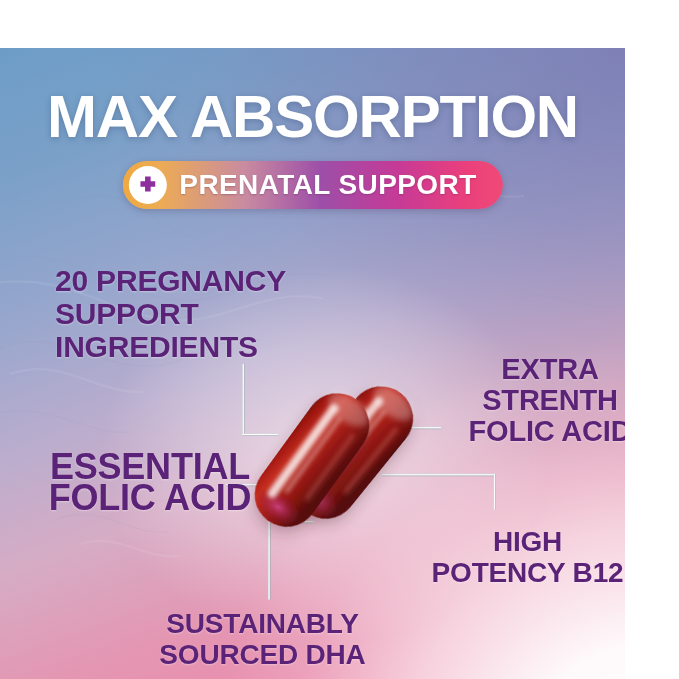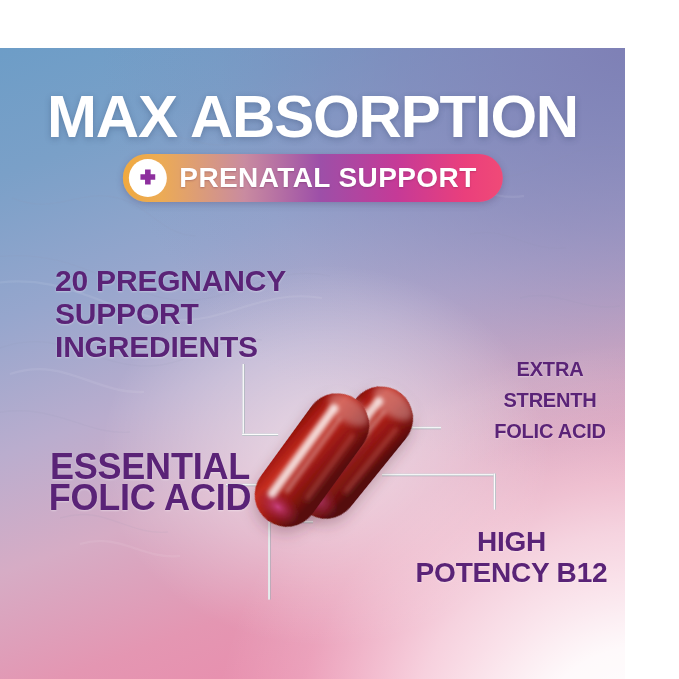--- a/index.html
+++ b/index.html
@@ -85,21 +85,21 @@
     font-weight: bold;
     letter-spacing: -1.2px;
     text-shadow: 0 2px 6px rgba(40,60,95,0.30);
     white-space: nowrap;
   }
 
   .badge {
     position: absolute;
     left: 50%;
     transform: translateX(-50%);
-    top: 106px;
+    top: 113px;
     height: 48px;
     padding: 0 26px 0 6px;
     border-radius: 24px;
     display: flex;
     align-items: center;
     gap: 13px;
     background: linear-gradient(90deg,
       #f0a93f 0%,
       #ecab55 10%,
       #c98ba0 32%,
@@ -145,33 +145,33 @@
     width: 350px;
     text-align: left;
     font-size: 30px;
     line-height: 33px;
   }
   .f-extra {
     left: 430px;
     top: 306px;
     width: 240px;
     text-align: center;
-    font-size: 20px;
+    font-size: 29px;
     line-height: 31px;
   }
   .f-essential {
     left: 20px;
     top: 403px;
     width: 260px;
     text-align: center;
     font-size: 36px;
     line-height: 31px;
   }
   .f-high {
-    left: 384px;
+    left: 400px;
     top: 478px;
     width: 255px;
     text-align: center;
     font-size: 28px;
     line-height: 31px;
   }
   .f-dha {
     left: 100px;
     top: 560px;
     width: 325px;
@@ -332,14 +332,16 @@
   <div class="feature f-extra">EXTRA
 STRENTH
 FOLIC ACID</div>
 
   <div class="feature f-essential">ESSENTIAL
 FOLIC ACID</div>
 
   <div class="feature f-high">HIGH
 POTENCY B12</div>
 
+  <div class="feature f-dha">SUSTAINABLY
+SOURCED DHA</div>
 
 </div>
 
 </body></html>

